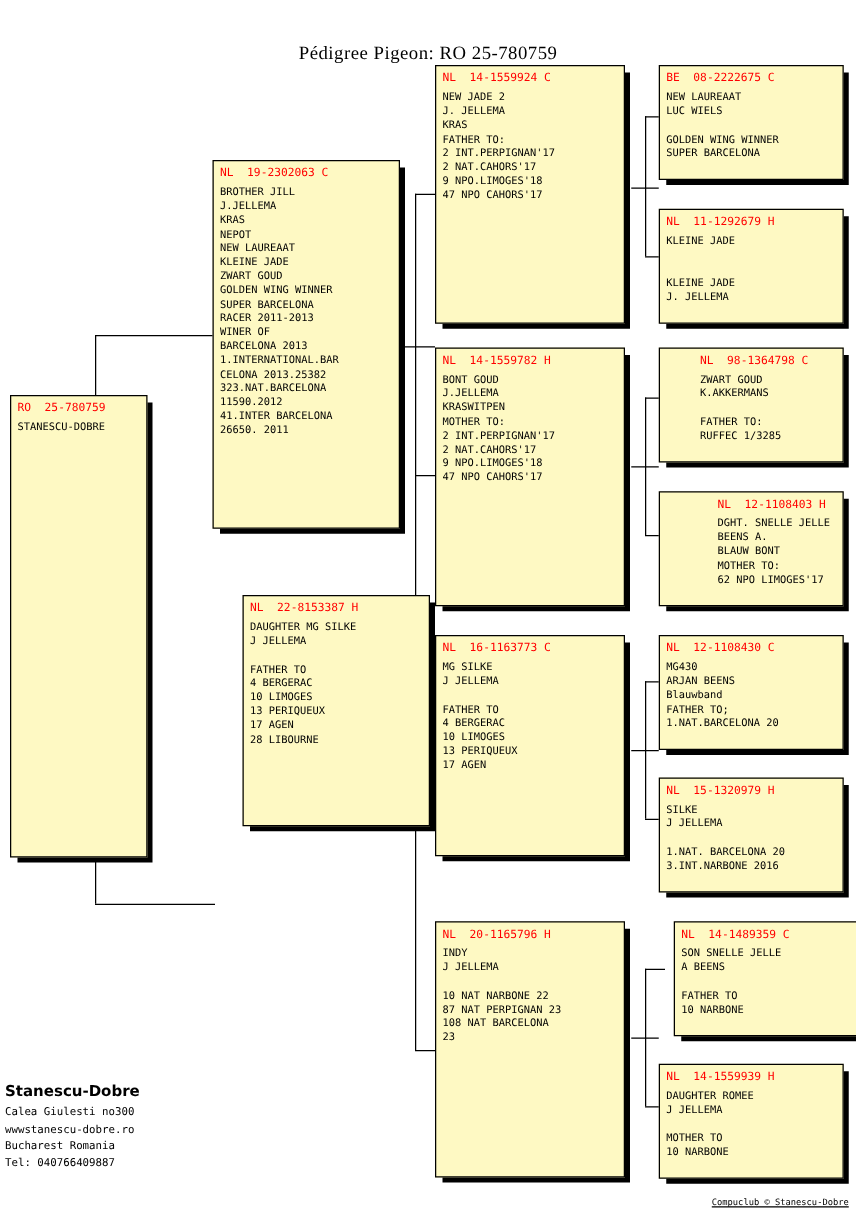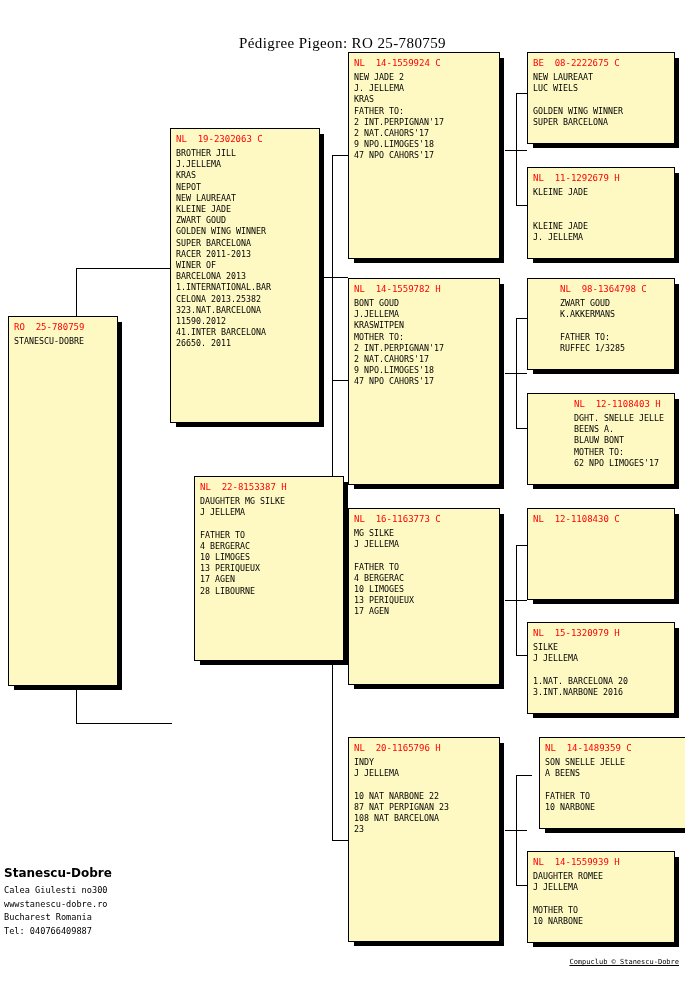--- a/index.html
+++ b/index.html
@@ -236,20 +236,25 @@
   <div class="ring">NL  12-1108403 H</div>
   <div class="body">DGHT. SNELLE JELLE
 BEENS A.
 BLAUW BONT
 MOTHER TO:
 62 NPO LIMOGES'17</div>
 </div>
 
 <div class="card" style="left:527px; top:508px; width:148px; height:92px;">
   <div class="ring">NL  12-1108430 C</div>
+  <div class="body">MG430
+ARJAN BEENS
+Blauwband
+FATHER TO;
+1.NAT.BARCELONA 20</div>
 </div>
 
 <div class="card" style="left:527px; top:622px; width:148px; height:92px;">
   <div class="ring">NL  15-1320979 H</div>
   <div class="body">SILKE
 J JELLEMA
 
 1.NAT. BARCELONA 20
 3.INT.NARBONE 2016</div>
 </div>

